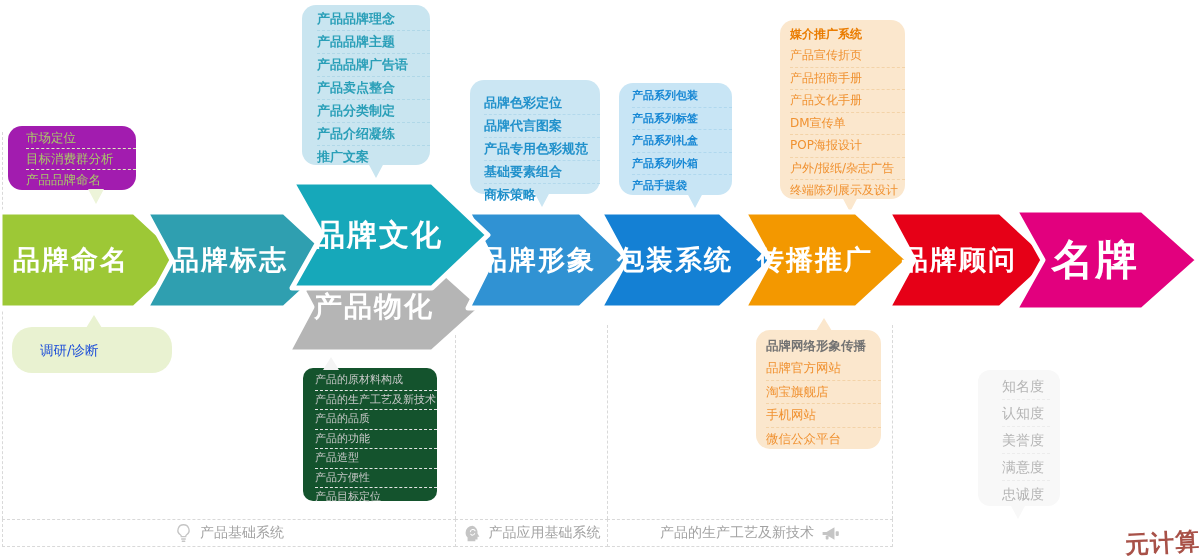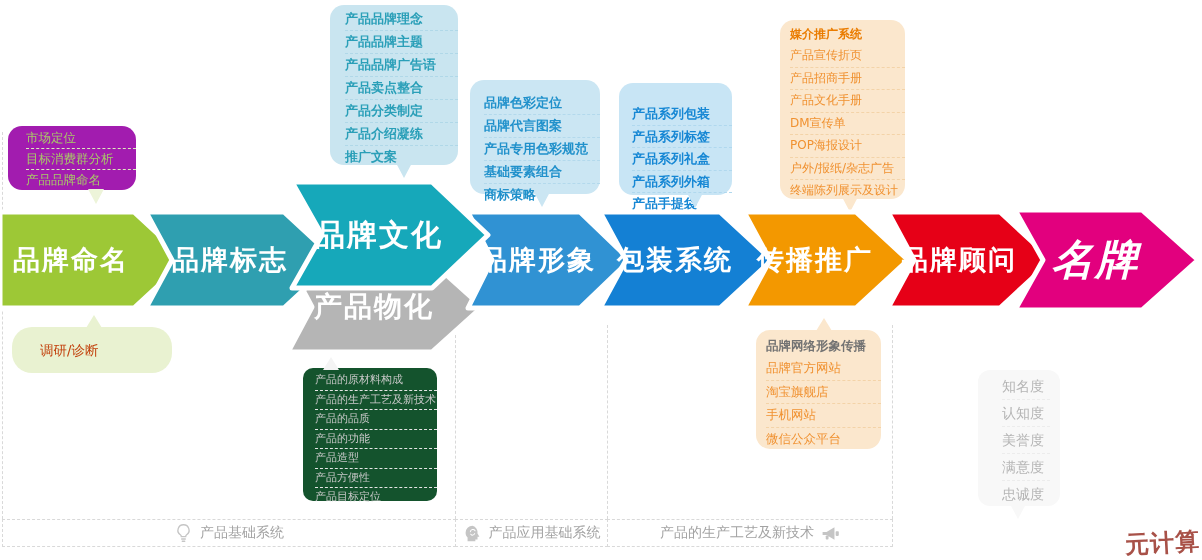--- a/index.html
+++ b/index.html
@@ -25,58 +25,58 @@
   .arrow svg{position:absolute;left:0;top:0;overflow:visible;display:block;}
   .arrow .lbl{position:absolute;inset:0;display:flex;align-items:center;justify-content:center;
               color:#fff;font-weight:bold;letter-spacing:2px;white-space:nowrap;}
   .a-naming {left:0;   top:212px;width:186px;height:96px;}
   .a-logo   {left:146px;top:212px;width:190px;height:96px;}
   .a-phys   {left:288px;top:262px;width:194px;height:90px;}
   .a-imageA {left:468px;top:212px;width:162px;height:96px;}
   .a-pack   {left:600px;top:212px;width:172px;height:96px;}
   .a-spread {left:744px;top:212px;width:164px;height:96px;}
   .a-consult{left:888px;top:212px;width:164px;height:96px;}
-  .a-famous {left:1015px;top:210px;width:183px;height:100px;font-style:italic;}
+  .a-famous {left:1015px;top:210px;width:183px;height:100px;}
   .a-culture{left:292px;top:182px;width:196px;height:106px;}
   .fs27{font-size:27px;} .fs28{font-size:28px;} .fs30{font-size:30px;} .fs42{font-size:42px;letter-spacing:4px;}
   .pad-first{padding-right:44px;}
   .pad-mid{padding-left:16px;padding-right:38px;}
   
   .bubble{position:absolute;border-radius:14px;box-sizing:border-box;}
   .bubble ul{margin:0;padding:0;list-style:none;}
   .bubble li{white-space:nowrap;}
   .tail{position:absolute;width:0;height:0;}
   .tail.down{border-left:8px solid transparent;border-right:8px solid transparent;border-top:15px solid;}
   .tail.up{border-left:8px solid transparent;border-right:8px solid transparent;border-bottom:13px solid;}
 
   .b-market{left:8px;top:126px;width:128px;height:64px;background:#a21caf;color:#a8c968;
             font-size:12.5px;padding:2px 0 0 18px;}
   .b-market li{line-height:20px;border-bottom:1px dashed #dde9bd;}
   .b-market li:last-child{border-bottom:none;}
   .b-market .tail{left:80px;top:63px;border-top-color:#edf4d9;}
 
-  .b-research{left:12px;top:327px;width:160px;height:46px;background:#e9f2d1;color:#c2410c;
+  .b-research{left:12px;top:327px;width:160px;height:46px;background:#e9f2d1;color:#1d4ed8;
               font-size:13.5px;border-radius:20px;}
   .b-research li{line-height:46px;padding-left:28px;}
   .b-research .tail{left:74px;top:-12px;border-bottom-color:#e9f2d1;}
 
   .b-culture{left:302px;top:5px;width:128px;height:160px;background:#c9e5f0;color:#2a9fb8;
-             font-size:13px;font-weight:bold;padding:3px 0 0 15px;margin-left:28px;}
+             font-size:13px;font-weight:bold;padding:3px 0 0 15px;}
   .b-culture li{line-height:22px;border-bottom:1px dashed #b0d8e8;}
   .b-culture li:last-child{border-bottom:none;}
   .b-culture .tail{left:66px;top:158px;border-top-color:#c9e5f0;}
 
   .b-image{left:470px;top:80px;width:130px;height:114px;background:#cbe6f3;color:#2191cb;
            font-size:13px;font-weight:bold;padding:12px 0 0 14px;}
   .b-image li{line-height:22px;border-bottom:1px dashed #b3d9ec;}
   .b-image li:last-child{border-bottom:none;}
   .b-image .tail{left:64px;top:112px;border-top-color:#cbe6f3;}
 
   .b-packaging{left:619px;top:83px;width:113px;height:112px;background:#c8e5f5;color:#1687d4;
-               font-size:13px;font-weight:bold;padding:20px 0 0 13px;}
+               font-size:11px;font-weight:bold;padding:2px 0 0 13px;}
   .b-packaging li{line-height:21.5px;border-bottom:1px dashed #b0d8ee;}
   .b-packaging li:last-child{border-bottom:none;}
   .b-packaging .tail{left:68px;top:110px;border-top-color:#c8e5f5;}
 
   .b-media{left:756px;top:20px;width:125px;height:179px;background:#fbe7cd;color:#f09130;
            font-size:12px;padding:3px 0 0 10px;margin-left:24px;}
   .b-media .hd{font-weight:bold;color:#ea7c00;line-height:22px;}
   .b-media li{line-height:21.5px;border-bottom:1px dashed #f3d3a8;}
   .b-media li:last-child{border-bottom:none;}
   .b-media .tail{left:62px;top:177px;border-top-color:#fbe7cd;}

